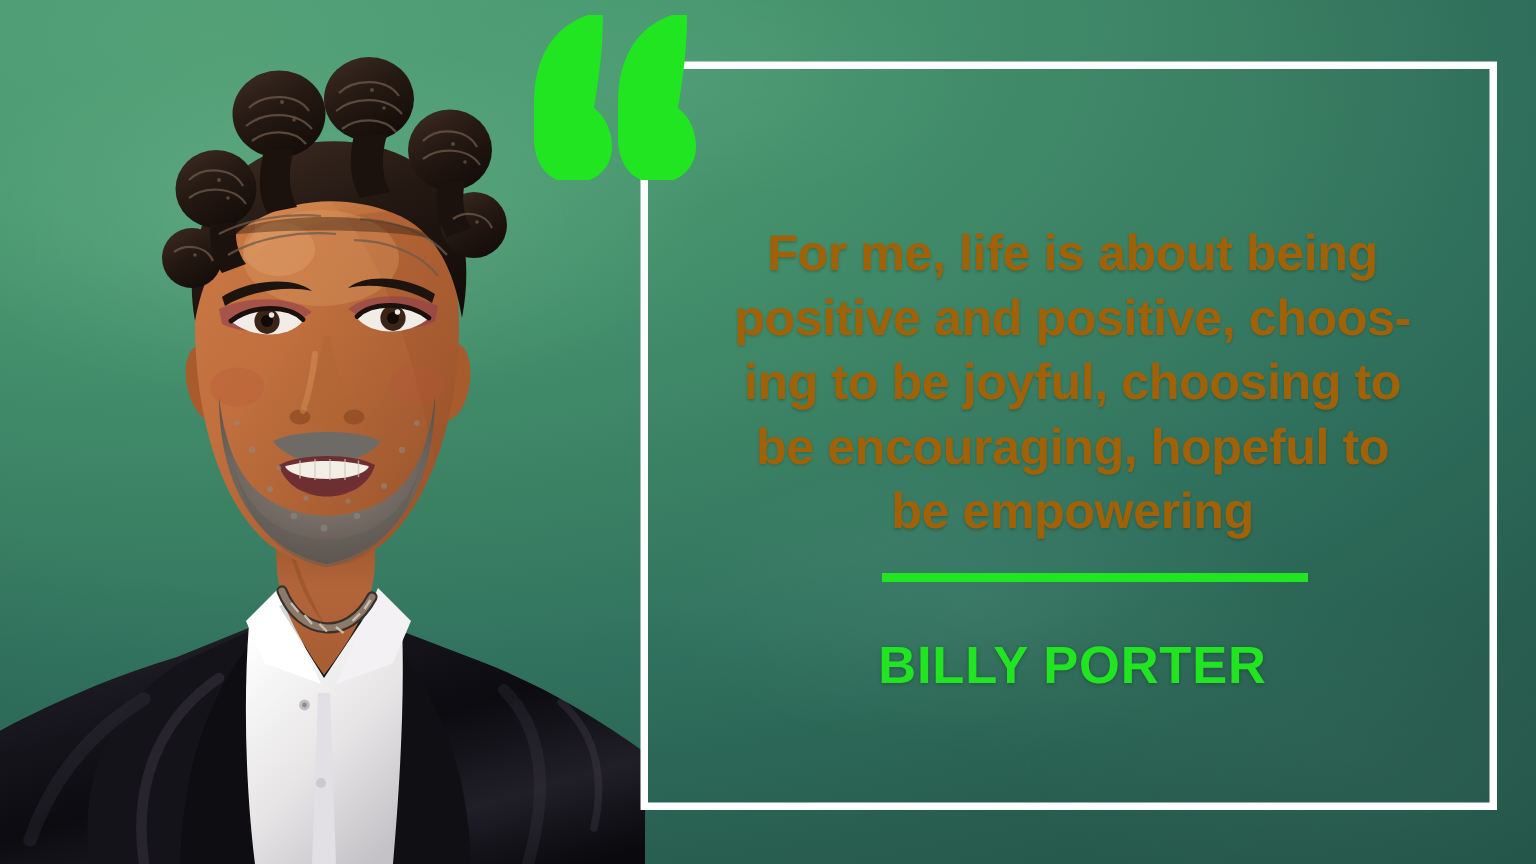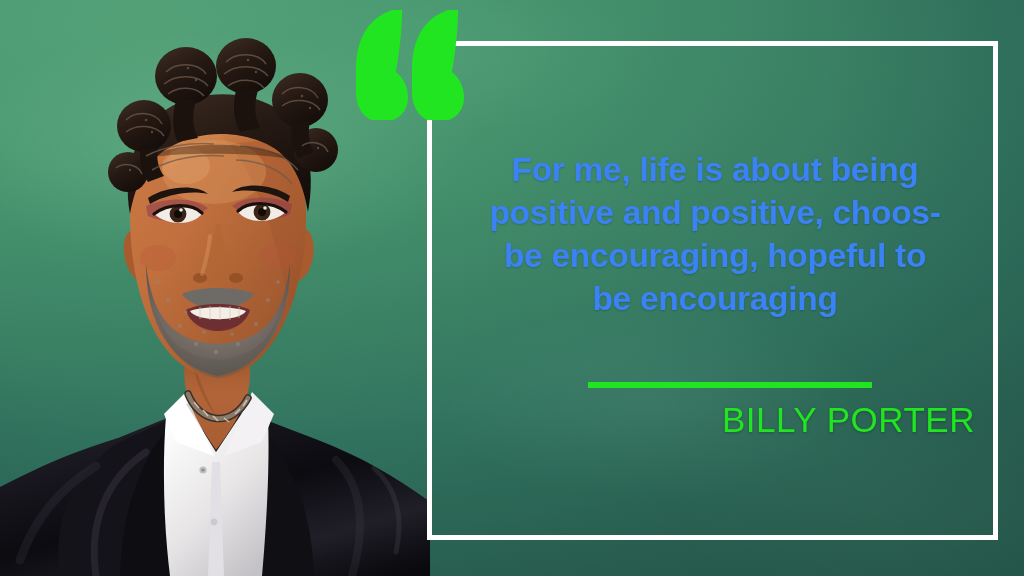--- a/index.html
+++ b/index.html
@@ -33,35 +33,35 @@
   
   .portrait{ position:absolute; left:0; top:0; width:430px; height:576px; }
   .portrait svg{ display:block; width:430px; height:576px; }
 
   
   .qmark{ position:absolute; left:352px; top:2px; width:112px; height:118px; }
   .qmark svg{ display:block; width:112px; height:118px; }
 
   
   .quote{ position:absolute; left:455px; top:148px; width:520px;
-    text-align:center; color:#3b82f6;
+    text-align:center; color:#a16207;
     font-size:33.5px; line-height:43px; font-weight:700;
     letter-spacing:-0.3px; font-stretch:condensed;
     text-shadow:0 1px 2px rgba(0,0,0,.18);
   }
   .quote .ln{ display:block; white-space:nowrap; }
 
   
   .divider{ position:absolute; left:588px; top:382px; width:284px; height:6px;
     background:#22e522; }
 
   
-  .attrib{ position:absolute; left:455px; top:400px; width:520px;
-    text-align:right; color:#22e522;
-    font-size:35px; line-height:40px; font-weight:400;
+  .attrib{ position:absolute; left:455px; top:424px; width:520px;
+    text-align:center; color:#22e522;
+    font-size:35px; line-height:40px; font-weight:700;
     letter-spacing:0.5px; font-stretch:condensed;
     text-shadow:0 1px 3px rgba(0,0,0,.25);
   }
 </style>
 </head>
 <body>
 
 <div class="card">
 
   <div class="bg"></div>
@@ -309,21 +309,22 @@
                  C 56 110 45 120 30 120 C 14 120 4 108 4 90 Z"></path>
         <path d="M 60 66 C 60 38 72 16 96 8 L 106 8 C 106 34 102 58 100 70 C 108 76 112 86 112 96
                  C 112 110 101 120 86 120 C 70 120 60 108 60 90 Z"></path>
       </g>
     </svg>
   </div>
 
   <div class="quote">
     <span class="ln">For me, life is about being</span>
     <span class="ln">positive and positive, choos-</span>
+    <span class="ln">ing to be joyful, choosing to</span>
     <span class="ln">be encouraging, hopeful to</span>
-    <span class="ln">be encouraging</span>
+    <span class="ln">be empowering</span>
   </div>
 
   <div class="divider"></div>
 
   <div class="attrib">BILLY PORTER</div>
 
 </div>
 
 </body></html>

